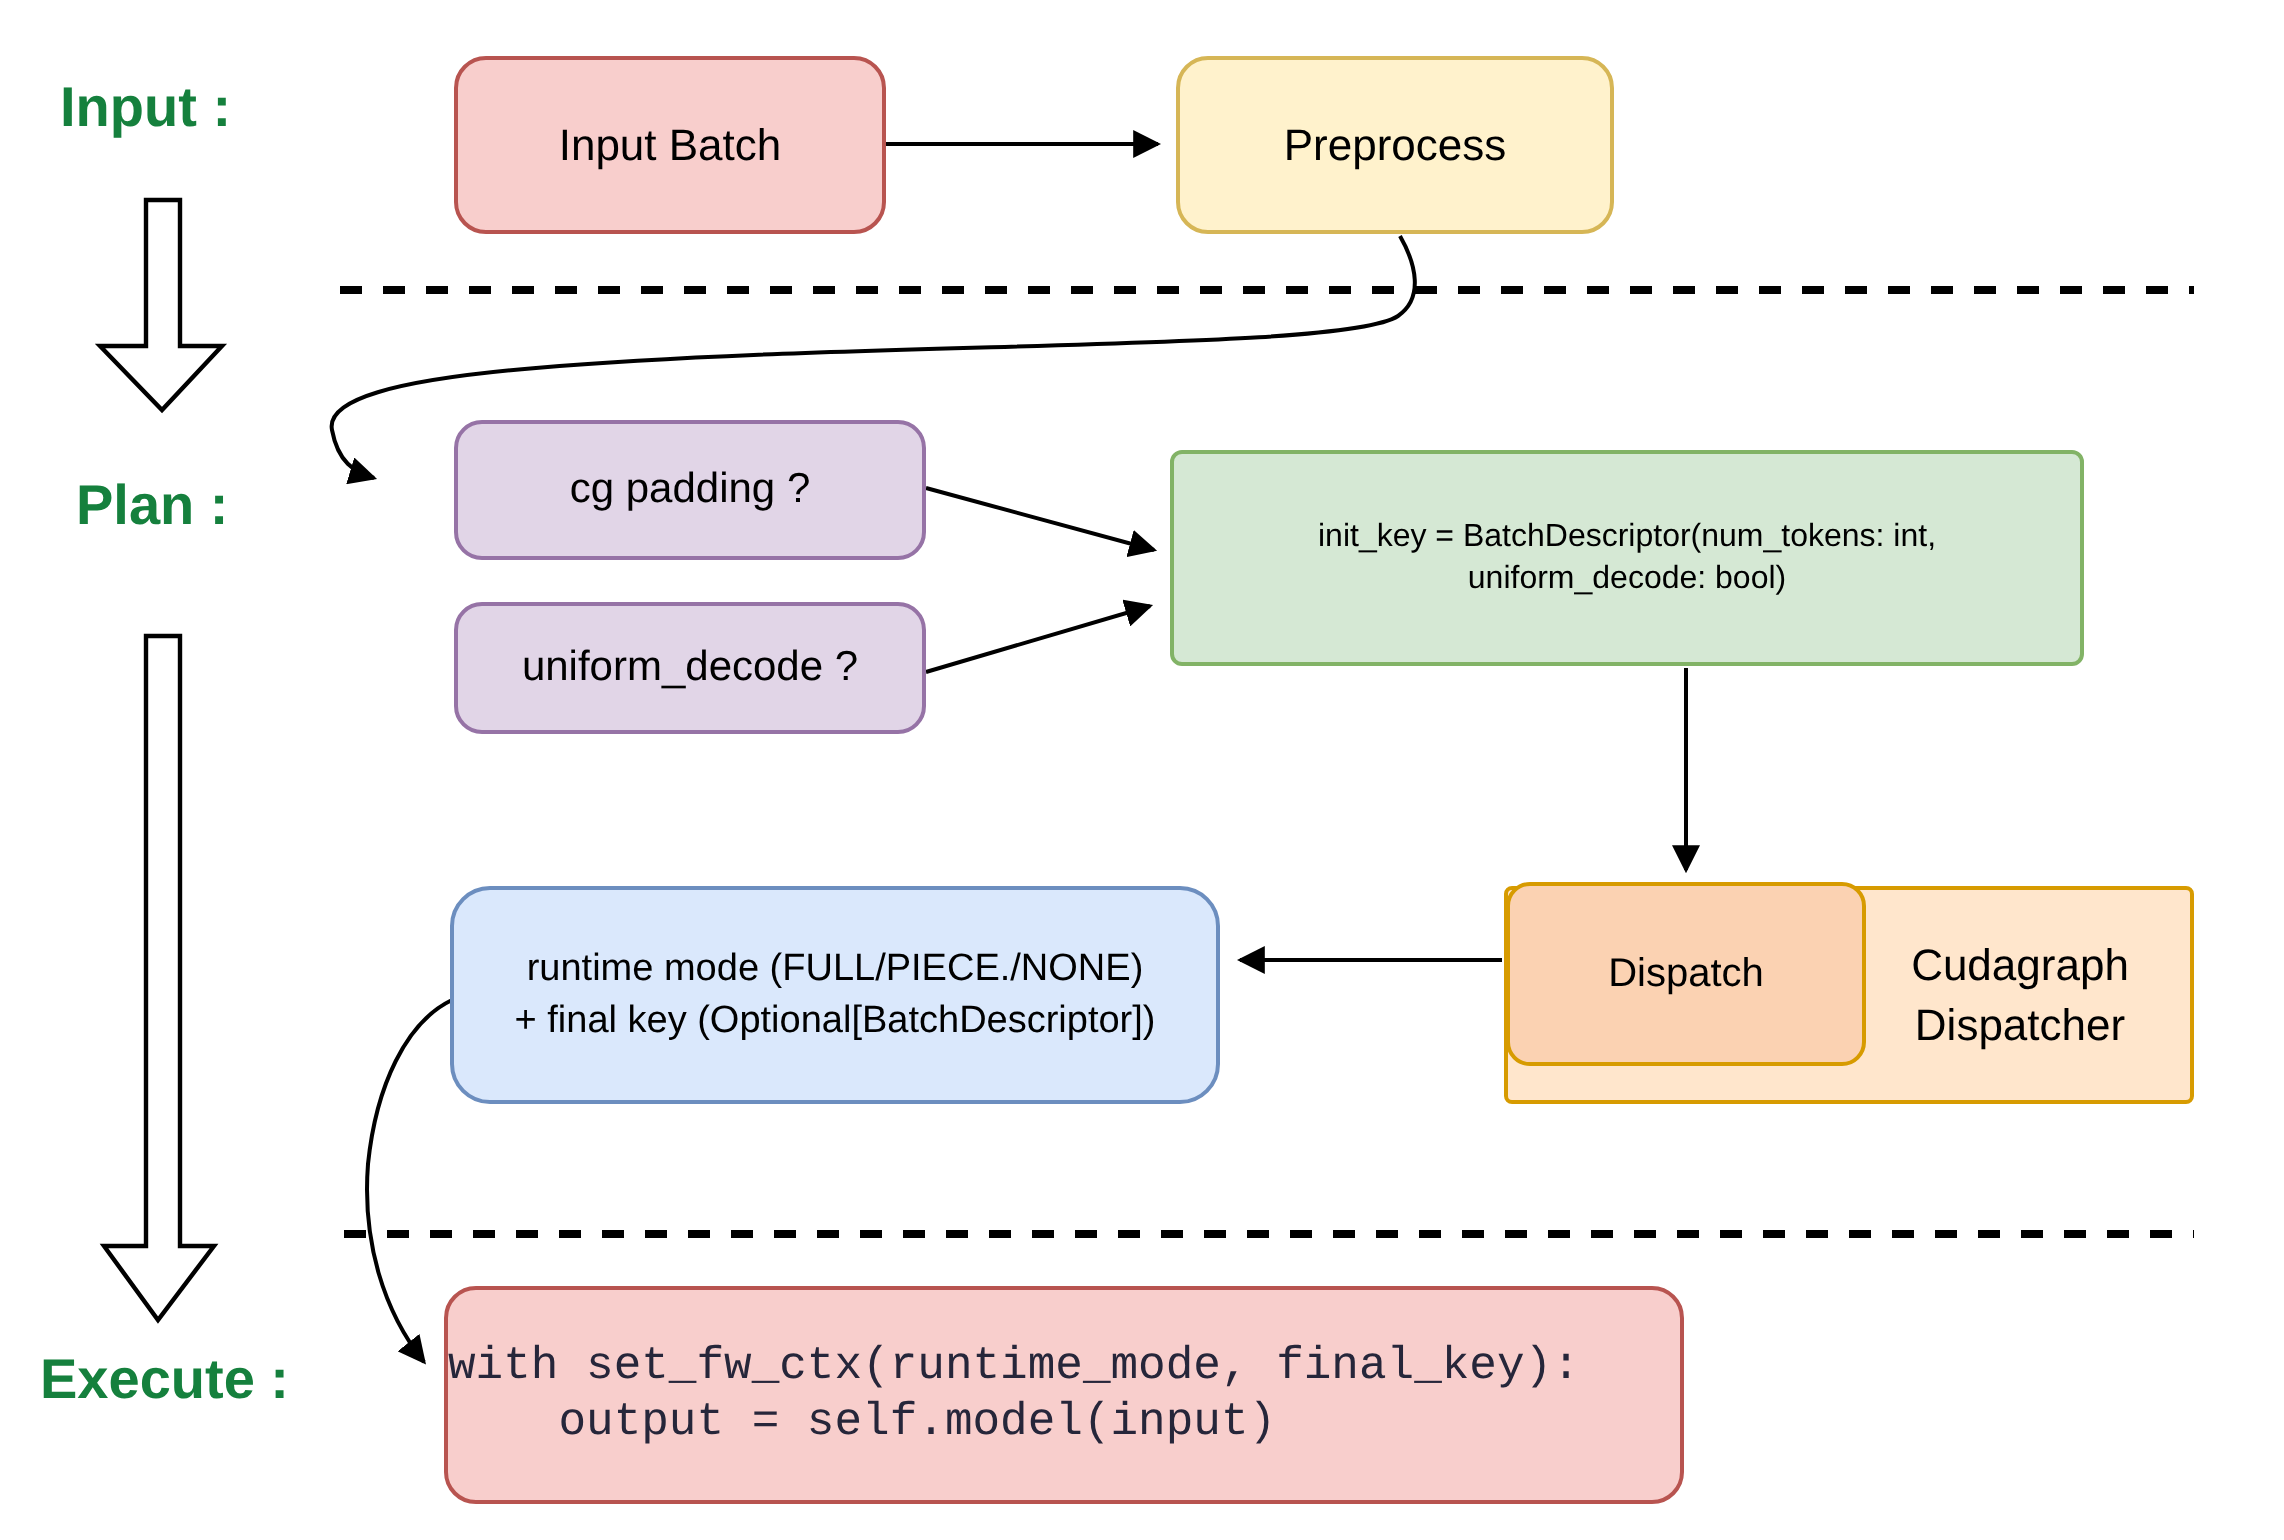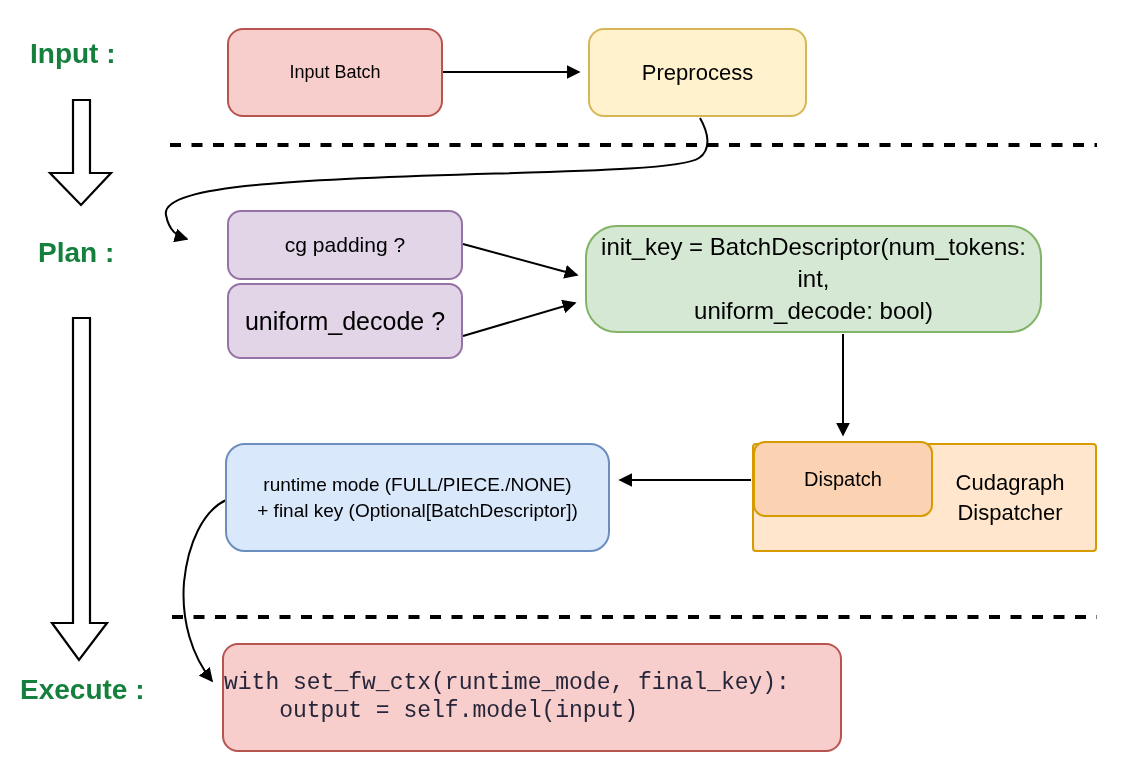--- a/index.html
+++ b/index.html
@@ -37,29 +37,29 @@
     line-height: 1.32;
   }
   .node-red    { background: #f8cecc; border: 2px solid #b85450; }
   .node-yellow { background: #fff2cc; border: 2px solid #d6b656; }
   .node-purple { background: #e1d5e7; border: 2px solid #9673a6; }
   .node-green  { background: #d5e8d4; border: 2px solid #82b366; }
   .node-blue   { background: #dae8fc; border: 2px solid #6c8ebf; }
   .node-orange-light { background: #ffe6cc; border: 2px solid #d79b00; }
   .node-orange-dark  { background: #fbd2b2; border: 2px solid #d79b00; }
 
-  .box-input-batch   { left: 227px; top: 28px;  width: 216px; height: 89px;  border-radius: 16px; font-size: 18px; }
+  .box-input-batch   { left: 227px; top: 28px;  width: 216px; height: 89px;  border-radius: 16px; font-size: 22px; }
   .box-preprocess    { left: 588px; top: 28px;  width: 219px; height: 89px;  border-radius: 16px; font-size: 22px; }
   .box-cg-padding    { left: 227px; top: 210px; width: 236px; height: 70px;  border-radius: 14px; font-size: 21px; }
-  .box-uniform       { left: 227px; top: 283px; width: 236px; height: 76px;  border-radius: 14px; font-size: 25px; }
-  .box-init-key      { left: 585px; top: 225px; width: 457px; height: 108px; border-radius: 32px; font-size: 24px; }
+  .box-uniform       { left: 227px; top: 301px; width: 236px; height: 66px;  border-radius: 14px; font-size: 21px; }
+  .box-init-key      { left: 585px; top: 225px; width: 457px; height: 108px; border-radius: 6px; font-size: 16px; }
   .box-cudagraph     { left: 752px; top: 443px; width: 345px; height: 109px; border-radius: 4px; font-size: 22px;
                        align-items: flex-end; }
   .box-cudagraph .inner-text { width: 170px; display:flex; flex-direction:column; align-items:center; justify-content:center; height:100%; }
-  .box-dispatch      { left: 753px; top: 441px; width: 180px; height: 76px;  border-radius: 12px; font-size: 20px; }
+  .box-dispatch      { left: 753px; top: 441px; width: 180px; height: 92px;  border-radius: 12px; font-size: 20px; }
   .box-runtime       { left: 225px; top: 443px; width: 385px; height: 109px; border-radius: 20px; font-size: 19px; }
   .box-execute-code  {
     left: 222px; top: 643px; width: 620px; height: 109px; border-radius: 16px;
     font-family: "Liberation Mono", "DejaVu Sans Mono", monospace;
     font-size: 23px;
     align-items: flex-start;
     padding-left: 0;
     color: #26263a;
     line-height: 1.18;
   }

